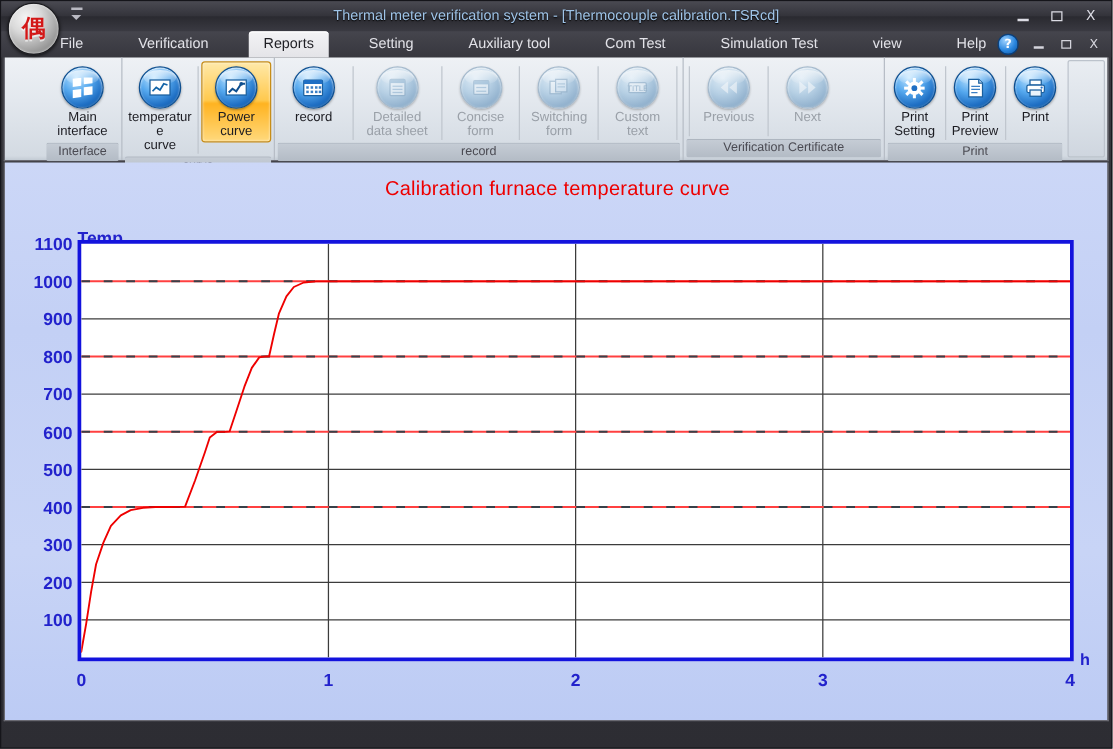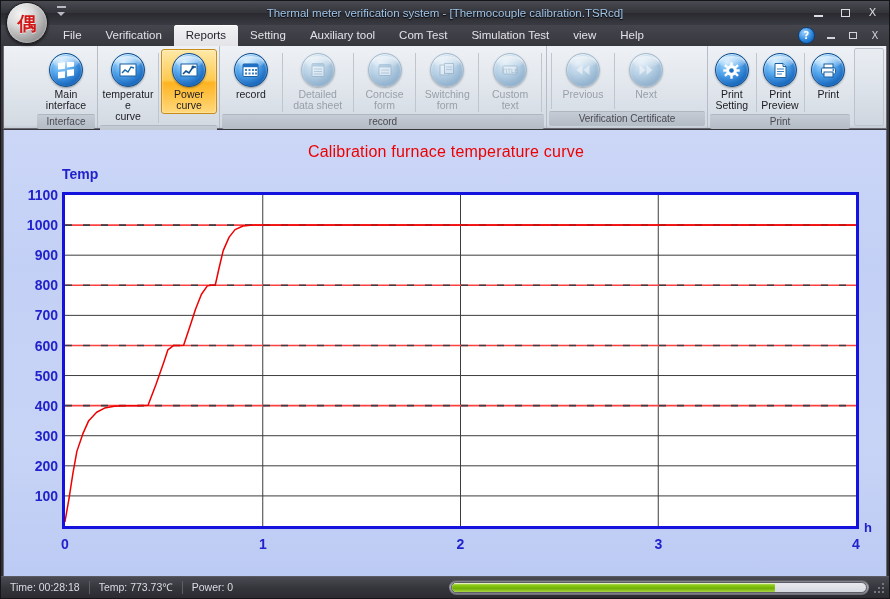--- a/index.html
+++ b/index.html
@@ -54,21 +54,21 @@
     color:#dcdce4;font-size:11px;font-family:"DejaVu Sans",sans-serif;
   }
   .wbtn .min{width:9px;height:2px;background:#dcdce4;margin-top:6px;}
   .wbtn .max{width:9px;height:8px;border:1.5px solid #dcdce4;box-sizing:border-box;}
 
   
   .menustrip{
     position:absolute;left:0;top:24px;width:888px;height:21px;
     background:linear-gradient(180deg,#45454d 0%,#37373e 100%);
   }
-  .menus{position:absolute;left:50px;top:0;height:21px;display:flex;align-items:flex-end;}
+  .menus{position:absolute;left:35px;top:0;height:21px;display:flex;align-items:flex-end;gap:20px;}
   .menu{
     padding:0 12px;height:21px;line-height:21px;color:#e2e2e8;font-size:11.5px;
     white-space:nowrap;cursor:default;
   }
   .menu.active{
     background:linear-gradient(180deg,#f3f3f5 0%,#e4e4e8 100%);
     color:#1f1f24;
     border-top-left-radius:3px;border-top-right-radius:3px;
     box-shadow:inset 0 1px 0 #fff;
   }
@@ -151,21 +151,21 @@
   .chartwrap{
     position:absolute;left:2px;top:129px;width:884px;height:447px;
     background:linear-gradient(180deg,#ccd7f7 0%,#c3d0f5 30%,#c8d4f6 70%,#bccbf4 100%);
     border:1px solid #6a6a72;border-top:none;box-sizing:border-box;overflow:hidden;
   }
   .chart-title{
     position:absolute;left:0;top:13px;width:884px;text-align:center;
     color:#ee0000;font-size:16px;font-weight:normal;letter-spacing:.2px;
   }
   .ylabel{
-    position:absolute;left:58px;top:36px;color:#2222cc;font-size:14px;font-weight:bold;
+    position:absolute;left:58px;top:52px;color:#2222cc;font-size:14px;font-weight:bold;
   }
   .xunit{
     position:absolute;left:860px;top:390px;color:#2222cc;font-size:13px;font-weight:bold;
   }
   .plot{
     position:absolute;left:58px;top:62px;width:797px;height:337px;
     background:#ffffff;border:3px solid #1313dd;box-sizing:border-box;
   }
   .plot svg{display:block;}
   .ytick{
@@ -521,36 +521,14 @@
         </svg>
     </div>
 
   <div class="xtick" style="left: 61px;">0</div>
       <div class="xtick" style="left: 258.8px;">1</div>
       <div class="xtick" style="left: 456.5px;">2</div>
       <div class="xtick" style="left: 654.3px;">3</div>
       <div class="xtick" style="left: 852px;">4</div>
     </div>
 
-  <div class="statusbar">
-    <div class="st-cell">Time: 00:28:18</div>
-    <div class="st-div"></div>
-    <div class="st-cell">Temp: 773.73℃</div>
-    <div class="st-div"></div>
-    <div class="st-cell">Power:  0</div>
-
-    <div class="progwrap">
-      <div class="progtrack">
-        <div class="progfill" id="progfill" style="width: 78%;"></div>
-      </div>
-    </div>
-
-    <div class="grip">
-      <i style="left:8px;top:0"></i>
-      <i style="left:4px;top:4px"></i>
-        <i style="left:8px;top:4px"></i>
-      <i style="left:0;top:8px"></i>
-        <i style="left:4px;top:8px"></i>
-        <i style="left:8px;top:8px"></i>
-    </div>
-  </div>
 
 </div>
 
 </body></html>

